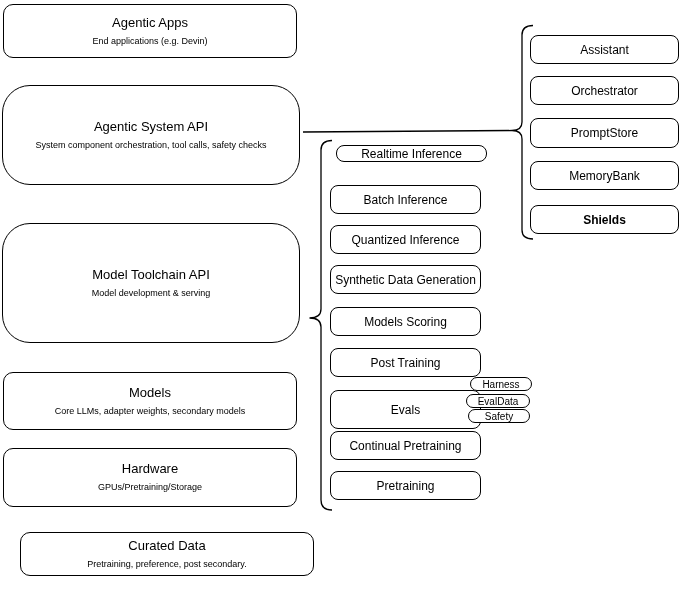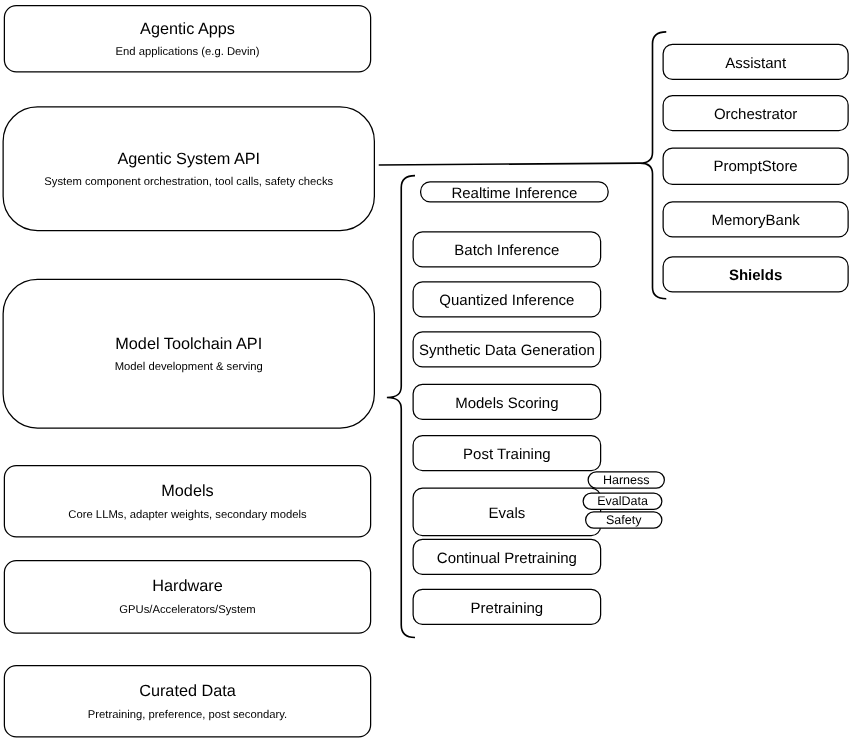--- a/index.html
+++ b/index.html
@@ -79,24 +79,24 @@
     <div class="subtitle">Model development &amp; serving</div>
   </div>
 
   <div class="node small-round" style="left:3px; top:372px; width:294px; height:58px;">
     <div class="title">Models</div>
     <div class="subtitle">Core LLMs, adapter weights, secondary models</div>
   </div>
 
   <div class="node small-round" style="left:3px; top:448px; width:294px; height:59px;">
     <div class="title">Hardware</div>
-    <div class="subtitle">GPUs/Accelerators/System</div>
+    <div class="subtitle">GPUs/Pretraining/Storage</div>
   </div>
 
-  <div class="node small-round" style="left:3px; top:532px; width:294px; height:58px;">
+  <div class="node small-round" style="left:20px; top:532px; width:294px; height:44px;">
     <div class="title">Curated Data</div>
     <div class="subtitle">Pretraining, preference, post secondary.</div>
   </div>
 
   <div class="node leaf" style="left:336px; top:145px; width:151px; height:17px;">Realtime Inference</div>
   <div class="node leaf" style="left:330px; top:185px; width:151px; height:29px;">Batch Inference</div>
   <div class="node leaf" style="left:330px; top:225px; width:151px; height:29px;">Quantized Inference</div>
   <div class="node leaf" style="left:330px; top:265px; width:151px; height:29px;text-align:center;">Synthetic Data Generation</div>
   <div class="node leaf" style="left:330px; top:307px; width:151px; height:29px;">Models Scoring</div>
   <div class="node leaf" style="left:330px; top:348px; width:151px; height:29px;">Post Training</div>

